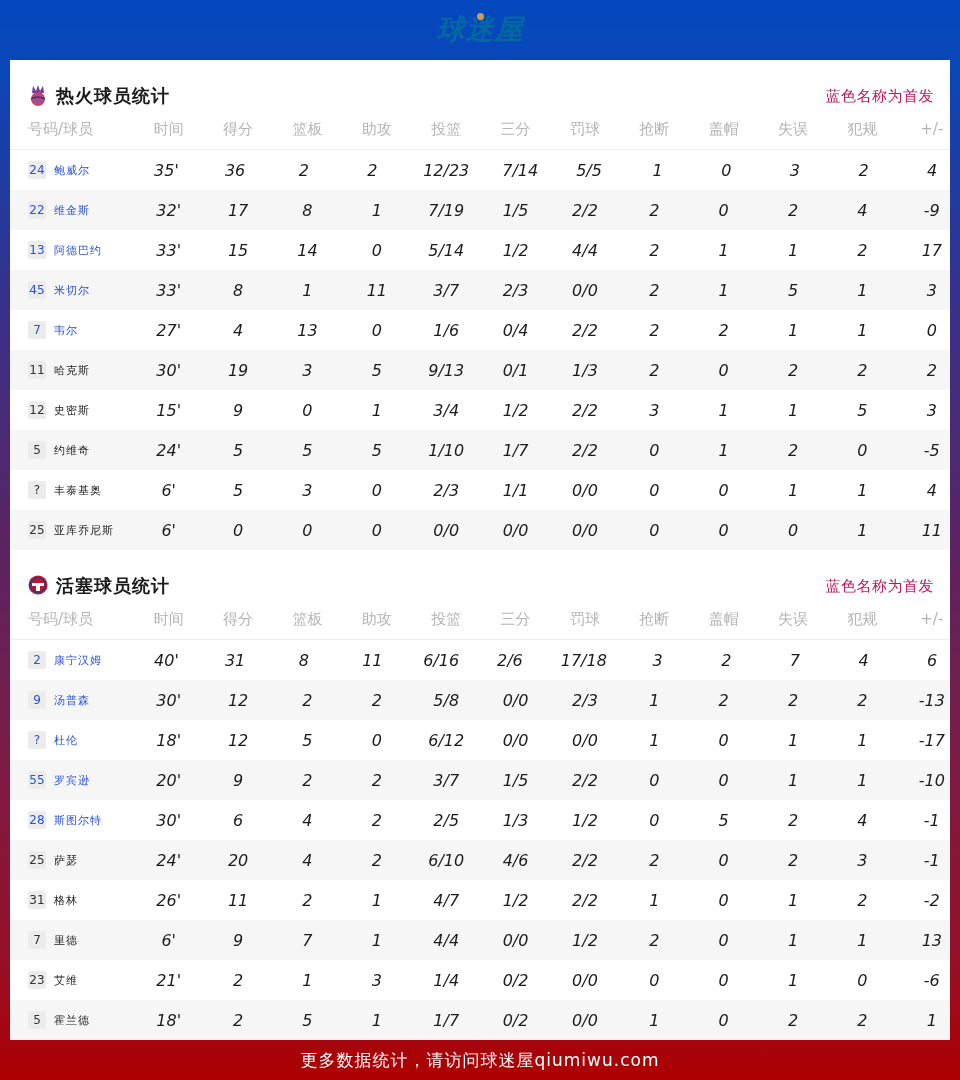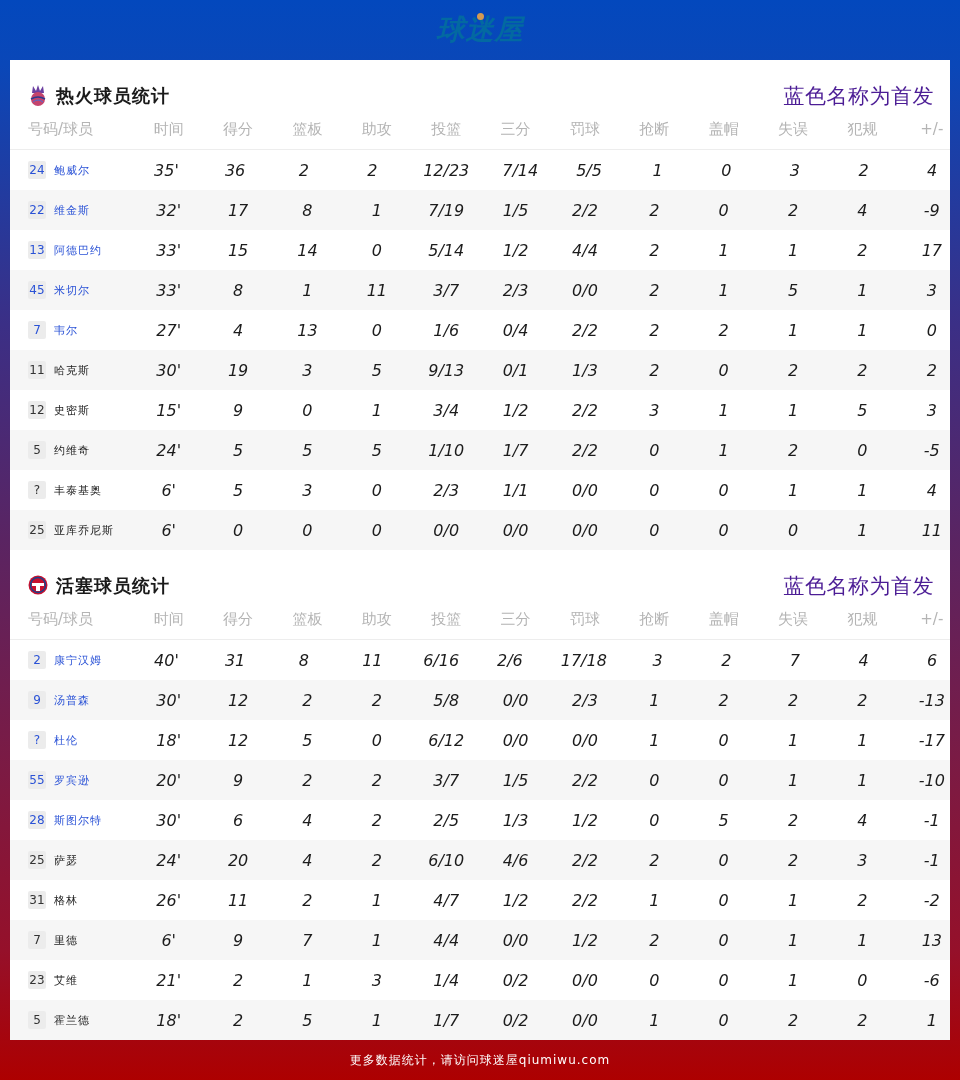--- a/index.html
+++ b/index.html
@@ -27,21 +27,21 @@
     background: #ffffff;
   }
   .team-section { position: absolute; left: 0; width: 940px; }
   .team-title-row {
     height: 60px; display: flex; align-items: center; justify-content: space-between;
     padding: 12px 16px 0 18px;
   }
   .team-title { display: flex; align-items: center; }
   .team-logo { width: 20px; height: 22px; margin-right: 8px; display: inline-block; }
   .team-name { font-size: 18px; font-weight: bold; color: #1a1a1a; letter-spacing: 1px; }
-  .starter-note { font-size: 21px; color: #4c1d95; letter-spacing: 0.5px; }
+  .starter-note { font-size: 15px; color: #be185d; letter-spacing: 0.5px; }
   .header-row, .data-row {
     display: flex; align-items: center; height: 40px; width: 940px; gap: 33px;
   }
   .header-row { border-bottom: 1px solid #ededed; height: 30px; align-items: flex-start; padding-top: 0; }
   .header-row .cell { color: #b4b4b4; font-size: 15px; }
   .data-row:nth-child(even) { background: #f6f6f6; }
   .cell { text-align: center; font-size: 16px; color: #1c1c1c; font-style: italic; }
   .header-row .cell { font-style: normal; }
   .c-player { width: 172px; text-align: left; padding-left: 18px; display: flex; align-items: center; font-style: normal; }
   .c-stat { width: 62.6px; }
@@ -49,21 +49,21 @@
     width: 18px; height: 18px; background: #ececec; border-radius: 2px;
     font-size: 12px; color: #333; display: inline-flex; align-items: center; justify-content: center;
     font-style: normal; margin-right: 8px;
   }
   .jersey.starter { color: #2a52d6; }
   .pname { font-size: 11px; color: #1c1c1c; letter-spacing: 1px; font-style: normal; }
   .pname.starter { color: #2a52d6; }
   .footer {
     position: absolute; left: 0; top: 1040px; width: 960px; height: 40px;
     display: flex; align-items: center; justify-content: center;
-    color: #ffffff; font-size: 12px; letter-spacing: 1px;
+    color: #ffffff; font-size: 17px; letter-spacing: 1px;
   }
 </style>
 </head>
 <body>
 
 <div class="topbar">
   <div class="brand">
     <span>球迷屋</span>
     <span class="brand-dot"></span>
   </div>

